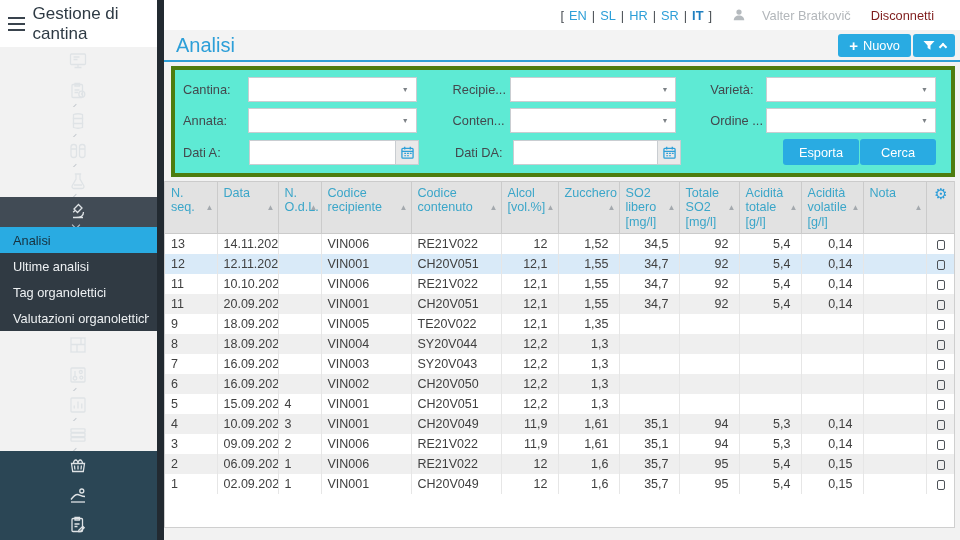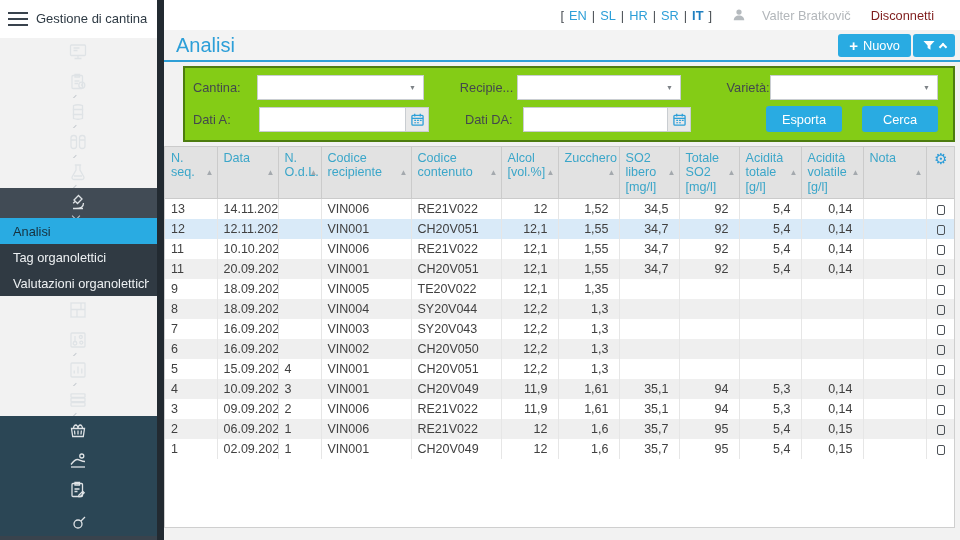--- a/index.html
+++ b/index.html
@@ -5,21 +5,21 @@
   * { margin:0; padding:0; box-sizing:border-box; }
   html,body { width:960px; height:540px; background:#e9e9e9; }
   body { font-family:"Liberation Sans","DejaVu Sans",sans-serif; font-size:13px; color:#3c3c3c; }
   .app { width:960px; height:540px; display:flex; overflow:hidden; background:#fff; }
 
   
   .sidebar { width:157px; flex:0 0 157px; background:#39434d; overflow:hidden; }
   .sb-header { background:#fff; min-height:38px; display:flex; align-items:center; padding:4px 4px 4px 8px; gap:8px; }
   .hamburger { width:20px; height:16px; display:flex; flex-direction:column; justify-content:space-between; cursor:pointer; padding:1px 0; }
   .hamburger i { display:block; height:2px; background:#39434d; }
-  .sb-title { color:#2e3a44; font-size:13px; line-height:1.15; }
+  .sb-title { color:#2e3a44; font-size:17px; line-height:1.15; }
   .snav-item { position:relative; height:30px; display:flex; align-items:center; color:#eef1f3; cursor:pointer; padding:0 8px 0 6px; }
   .snav-item .icon { width:28px; flex:0 0 28px; display:flex; align-items:center; justify-content:center; }
   .snav-item .lbl { flex:1; font-size:12.8px; white-space:nowrap; overflow:hidden; }
   .snav-item.expanded { background:#414b55; }
   .snav-item.sub { height:26px; background:#303a43; padding-left:13px; font-size:12.5px; }
   .snav-item.sub.active { background:#29abe2; color:#17303d; }
   .snav-item.teal { background:#2b4655; }
   .chev { width:6px; height:6px; border-right:1.6px solid #c6cbd0; border-bottom:1.6px solid #c6cbd0; flex:0 0 auto; margin-right:3px; }
   .chev.collapsed { transform:rotate(135deg); }
   .chev.expanded  { transform:rotate(45deg); margin-top:-3px; }
@@ -37,33 +37,33 @@
   .logout { color:#7f1d1d; cursor:pointer; }
 
   .titlebar { height:32px; flex:0 0 32px; background:#f3f3f3; border-bottom:2px solid #2e9fd6; display:flex; align-items:center; padding:0 5px 0 12px; }
   .page-title { color:#2d9fd8; font-size:20px; font-weight:400; flex:1; }
   .btn { background:#29abe2; color:#fff; border:none; height:23px; display:inline-flex; align-items:center; justify-content:center; gap:5px; border-radius:3px; font-size:12.8px; cursor:pointer; padding:0 11px; }
   .btn.filter-toggle { width:42px; margin-left:2px; padding:0 6px; }
   .plus { font-weight:bold; font-size:15px; line-height:1; }
   .chev-up { width:6px; height:6px; border-left:2px solid #fff; border-top:2px solid #fff; transform:rotate(45deg); margin-top:3px; }
 
   
-  .filters { margin:4px 5px 0 19px; background:#84cc16; border:2px solid #4d7c0f; padding:7px 15px 8px 8px; flex:0 0 auto; }
+  .filters { margin:4px 5px 0 7px; background:#5eead4; border:4px solid #4d7c0f; padding:7px 15px 8px 8px; flex:0 0 auto; }
   .frow { display:flex; align-items:center; margin-bottom:6px; }
   .frow:last-child { margin-bottom:0;justify-content:center; }
   .flabel { font-size:12.8px; color:#43484d; }
-  .fl1 { width:66px; } .fl2 { width:58px; margin-left:36px; } .fl3 { width:56px; margin-left:34px;text-align:right; }
+  .fl1 { width:66px; } .fl2 { width:58px; margin-left:36px; } .fl3 { width:56px; margin-left:34px; }
   .select { background:#fff; border:1px solid #c9cdd1; height:25px; display:flex; align-items:center; justify-content:flex-end; padding:0 7px; cursor:pointer; }
   .ff1 { width:170px; } .ff2 { width:168px; } .ff3 { width:172px; }
   .select .ddarrow { font-size:7px; color:#7d8287; }
   .datebox { display:flex; height:25px; }
   .datebox input { border:1px solid #c9cdd1; border-right:none; width:146px; height:25px; padding:0 6px; font-size:12.5px; outline:none; }
   .datebox.d2 input { width:144px; }
   .calbtn { width:24px; height:25px; background:#e9e9e9; border:1px solid #c9cdd1; display:flex; align-items:center; justify-content:center; cursor:pointer; }
-  .fbtns { margin-left:auto; display:flex; gap:20px; }
+  .fbtns { margin-left:auto; display:flex; gap:1px; }
   .btn.wide { width:76px; height:26px; }
 
   
   .grid-wrap { flex:1; margin:4px 5px 12px 0; background:#fff; border:1px solid #cfcfcf; border-top:none; overflow:hidden; }
   table { border-collapse:collapse; table-layout:fixed; width:791px;padding-left:8px; }
   th { background:#e2e2e2; color:#3ba6c9; font-weight:400; font-size:12.6px; text-align:left; vertical-align:top; padding:4px 13px 4px 6px; height:44px; line-height:1.15; border-right:1px solid #cbcbcb; border-top:1px solid #cbcbcb; border-bottom:1px solid #cbcbcb; position:relative; cursor:pointer; }
   th .sort-icon { position:absolute; right:3px; top:50%; margin-top:-5px; font-size:8px; color:#a4a9ae; }
   th.gear-col { text-align:center; padding:4px 2px; }
   .gear-glyph { color:#2b9cd8; font-size:15px; line-height:1; }
   td { height:20px; font-size:12.5px; padding:0 6px; border-right:1px solid #e6e6e6; white-space:nowrap; overflow:hidden; color:#404040; }
@@ -149,20 +149,23 @@
               <path d="M5 16.5h10M8 16.5c4.5 0 7.5-2 7.5-5.5"></path>
             </svg>
           </span>
           <span class="lbl">Analisi</span>
           <span class="chev expanded"></span>
         </div>
         <div class="snav-item sub active">
           <span class="lbl">Analisi</span>
         </div>
         <div class="snav-item sub">
+          <span class="lbl">Ultime analisi</span>
+        </div>
+        <div class="snav-item sub">
           <span class="lbl">Tag organolettici</span>
         </div>
         <div class="snav-item sub">
           <span class="lbl">Valutazioni organolettiche</span>
         </div>
         <div class="snav-item main">
           <span class="icon">
             <svg width="20" height="20" viewBox="0 0 20 20" fill="none" stroke="#dfe3e6" stroke-width="1.3">
               <rect x="3" y="3" width="14" height="14"></rect>
               <path d="M3 9.5h6v7.5M9 9.5h8M13 3v6.5"></path>
@@ -293,20 +296,34 @@
       <div class="frow">
         <span class="flabel fl1">Cantina:</span>
         <div class="select ff1">
             <span class="ddarrow">▼</span>
           </div>
         <span class="flabel fl2">Recipie...</span>
         <div class="select ff2">
             <span class="ddarrow">▼</span>
           </div>
         <span class="flabel fl3">Varietà:</span>
+        <div class="select ff3">
+            <span class="ddarrow">▼</span>
+          </div>
+      </div>
+      <div class="frow">
+        <span class="flabel fl1">Annata:</span>
+        <div class="select ff1">
+            <span class="ddarrow">▼</span>
+          </div>
+        <span class="flabel fl2">Conten...</span>
+        <div class="select ff2">
+            <span class="ddarrow">▼</span>
+          </div>
+        <span class="flabel fl3">Ordine ...</span>
         <div class="select ff3">
             <span class="ddarrow">▼</span>
           </div>
       </div>
       <div class="frow">
         <span class="flabel fl1">Dati A:</span>
         <div class="datebox">
           <input type="text" value="" style="">
           <span class="calbtn">
             <svg width="13" height="13" viewBox="0 0 14 14">

